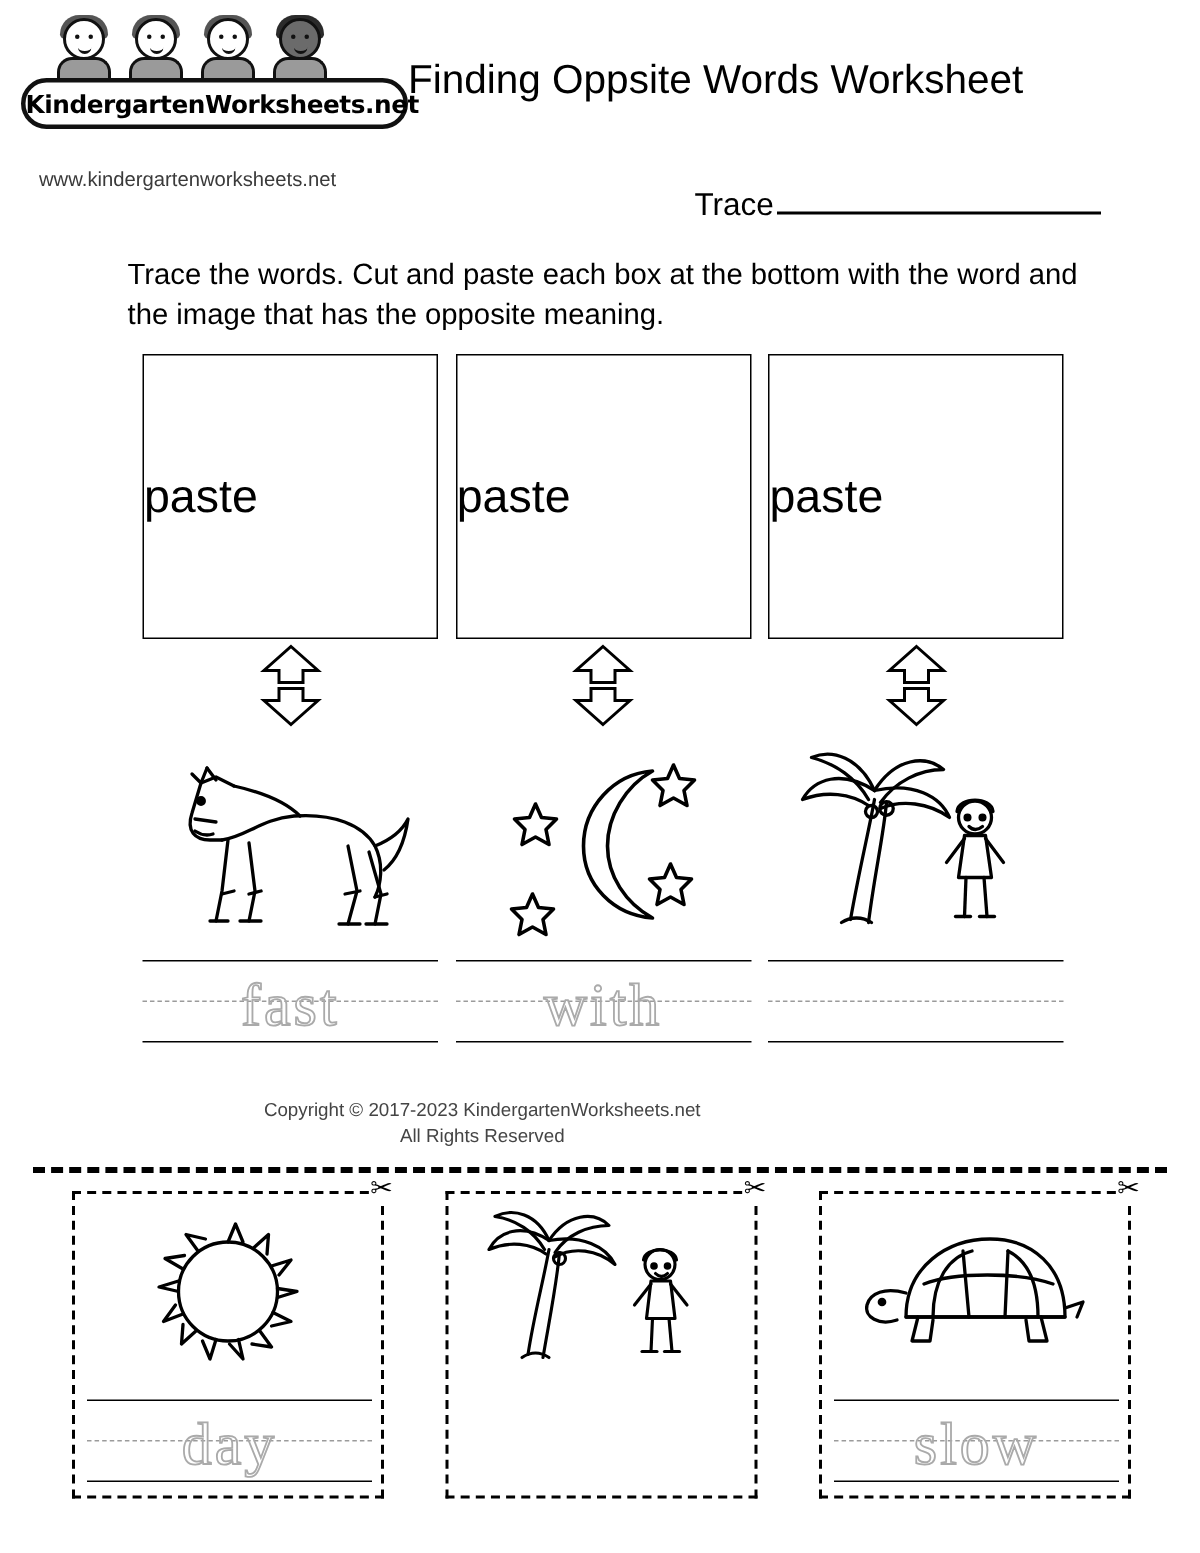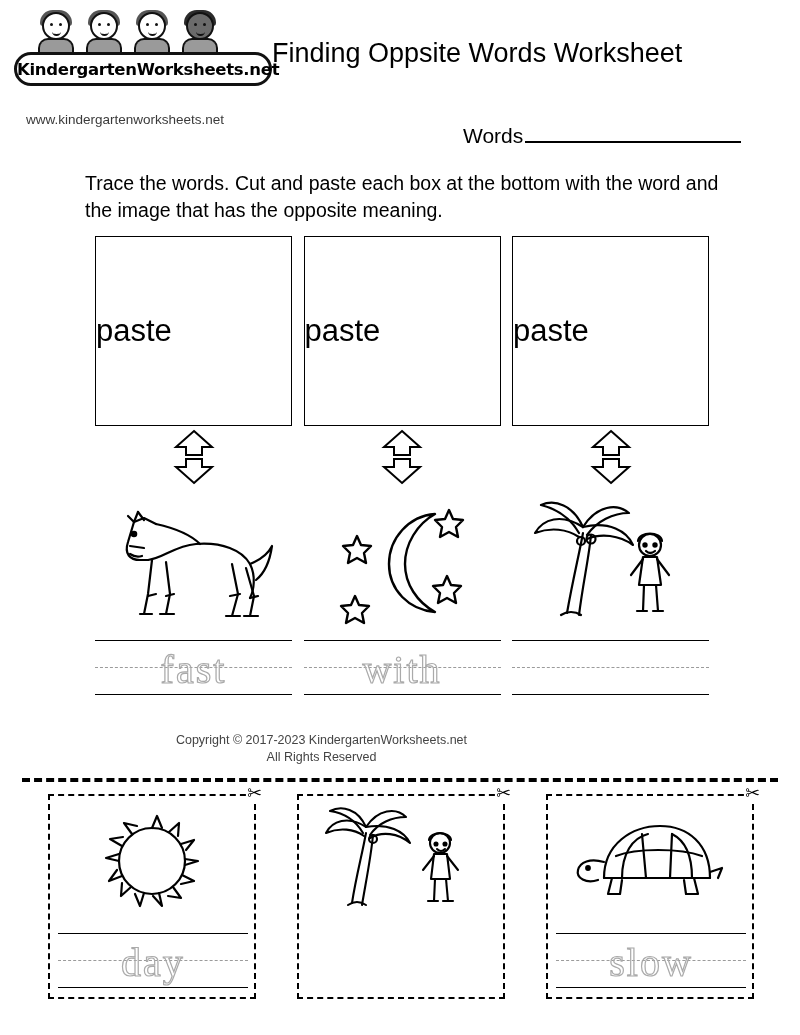--- a/index.html
+++ b/index.html
@@ -347,21 +347,21 @@
     <div class="logo-pill">
       <span class="logo-pill-text">KindergartenWorksheets.net</span>
     </div>
   </div>
 
   <div class="logo-url">www.kindergartenworksheets.net</div>
 
   <div class="title">Finding Oppsite Words Worksheet</div>
 
   <div class="name-line">
-    <span>Words</span><span class="name-blank"></span>
+    <span>Trace</span><span class="name-blank"></span>
   </div>
 </div>
 
 <div class="instructions">Trace the words. Cut and paste each box at the bottom with the word and the image that has the opposite meaning.</div>
 
 <div class="columns">
 
   <div class="column">
     <div class="paste-box">
       <span class="paste-text">paste</span>

